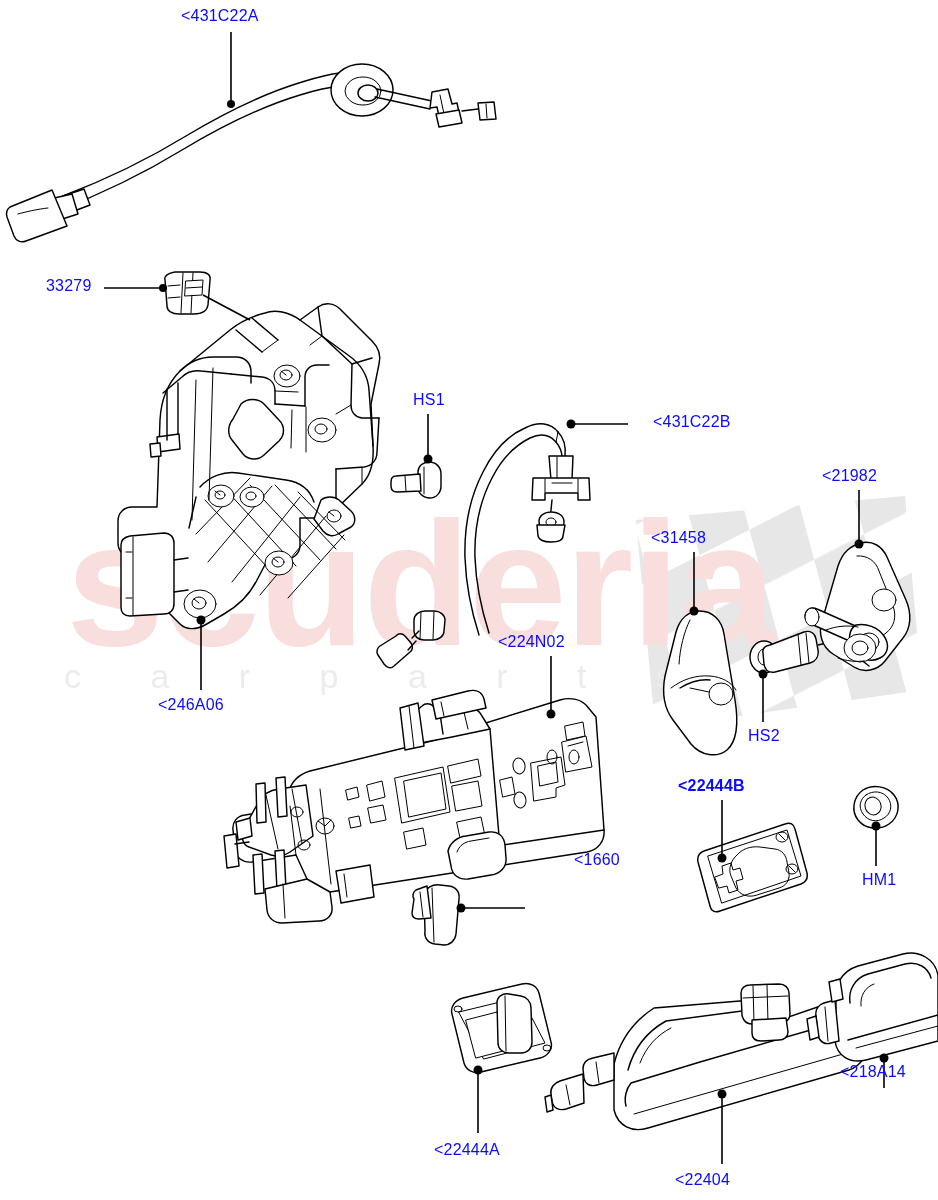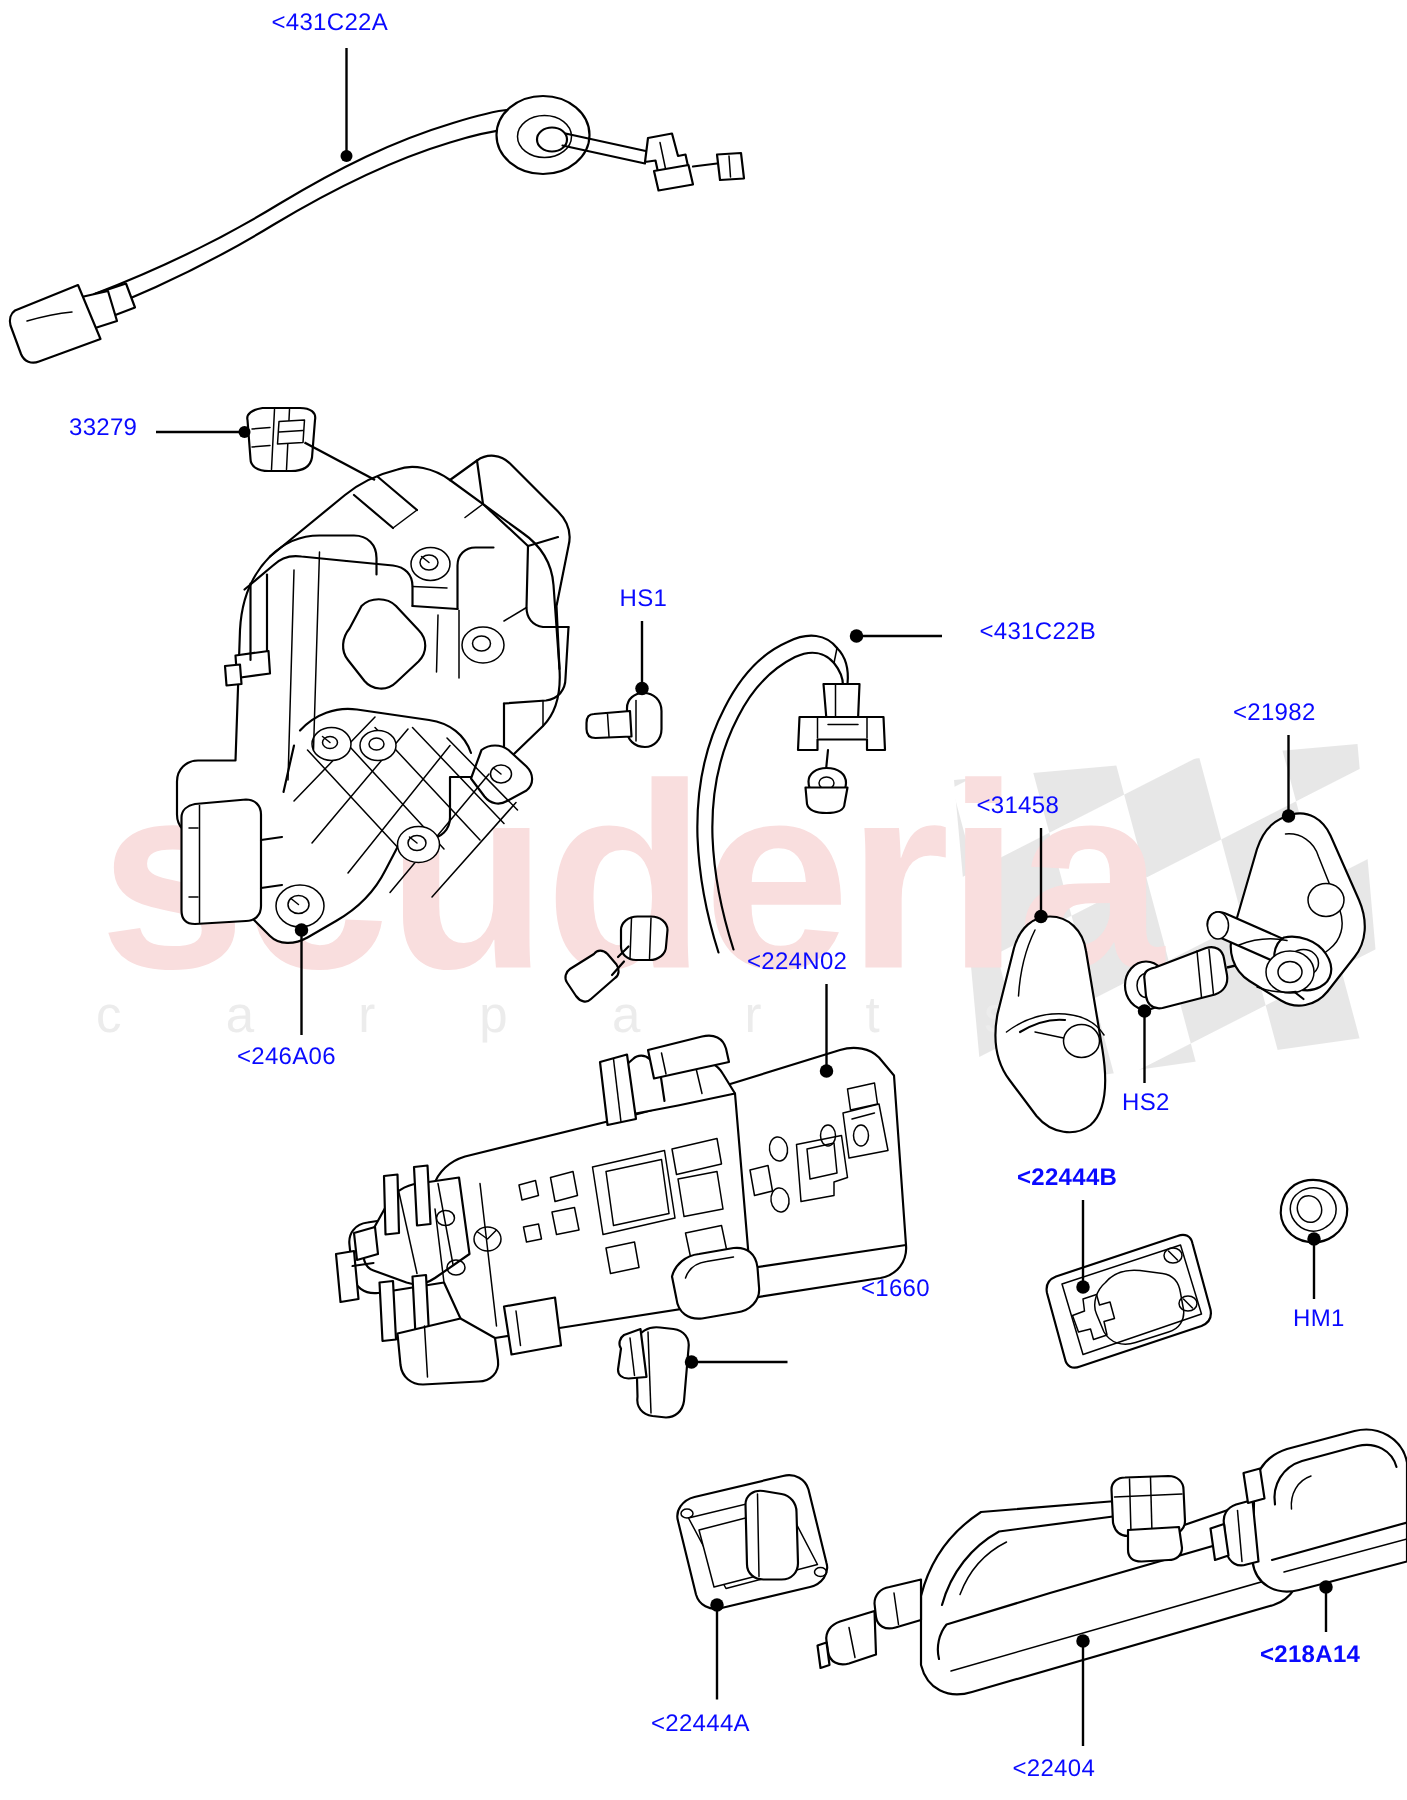--- a/index.html
+++ b/index.html
@@ -508,17 +508,17 @@
     <div class="lbl" style="left:633px;top:414px;margin-left:20px;">&lt;431C22B</div>
     <div class="lbl" style="left:822px;top:468px;text-align:right;">&lt;21982</div>
     <div class="lbl" style="left:651px;top:530px;">&lt;31458</div>
     <div class="lbl" style="left:498px;top:634px;">&lt;224N02</div>
     <div class="lbl" style="left:158px;top:697px;">&lt;246A06</div>
     <div class="lbl" style="left:748px;top:728px;text-align:right;">HS2</div>
     <div class="lbl" style="left:678px;top:778px;font-weight:bold;">&lt;22444B</div>
     <div class="lbl" style="left:862px;top:872px;">HM1</div>
     <div class="lbl" style="left:530px;top:852px;margin-left:44px;">&lt;1660</div>
     <div class="lbl" style="left:434px;top:1142px;">&lt;22444A</div>
-    <div class="lbl" style="left:840px;top:1096px;font-weight:bold;">&lt;218A14</div>
+    <div class="lbl" style="left:840px;top:1064px;">&lt;218A14</div>
     <div class="lbl" style="left:675px;top:1172px;">&lt;22404</div>
   </div>
 
 </div>
 
 </body></html>

